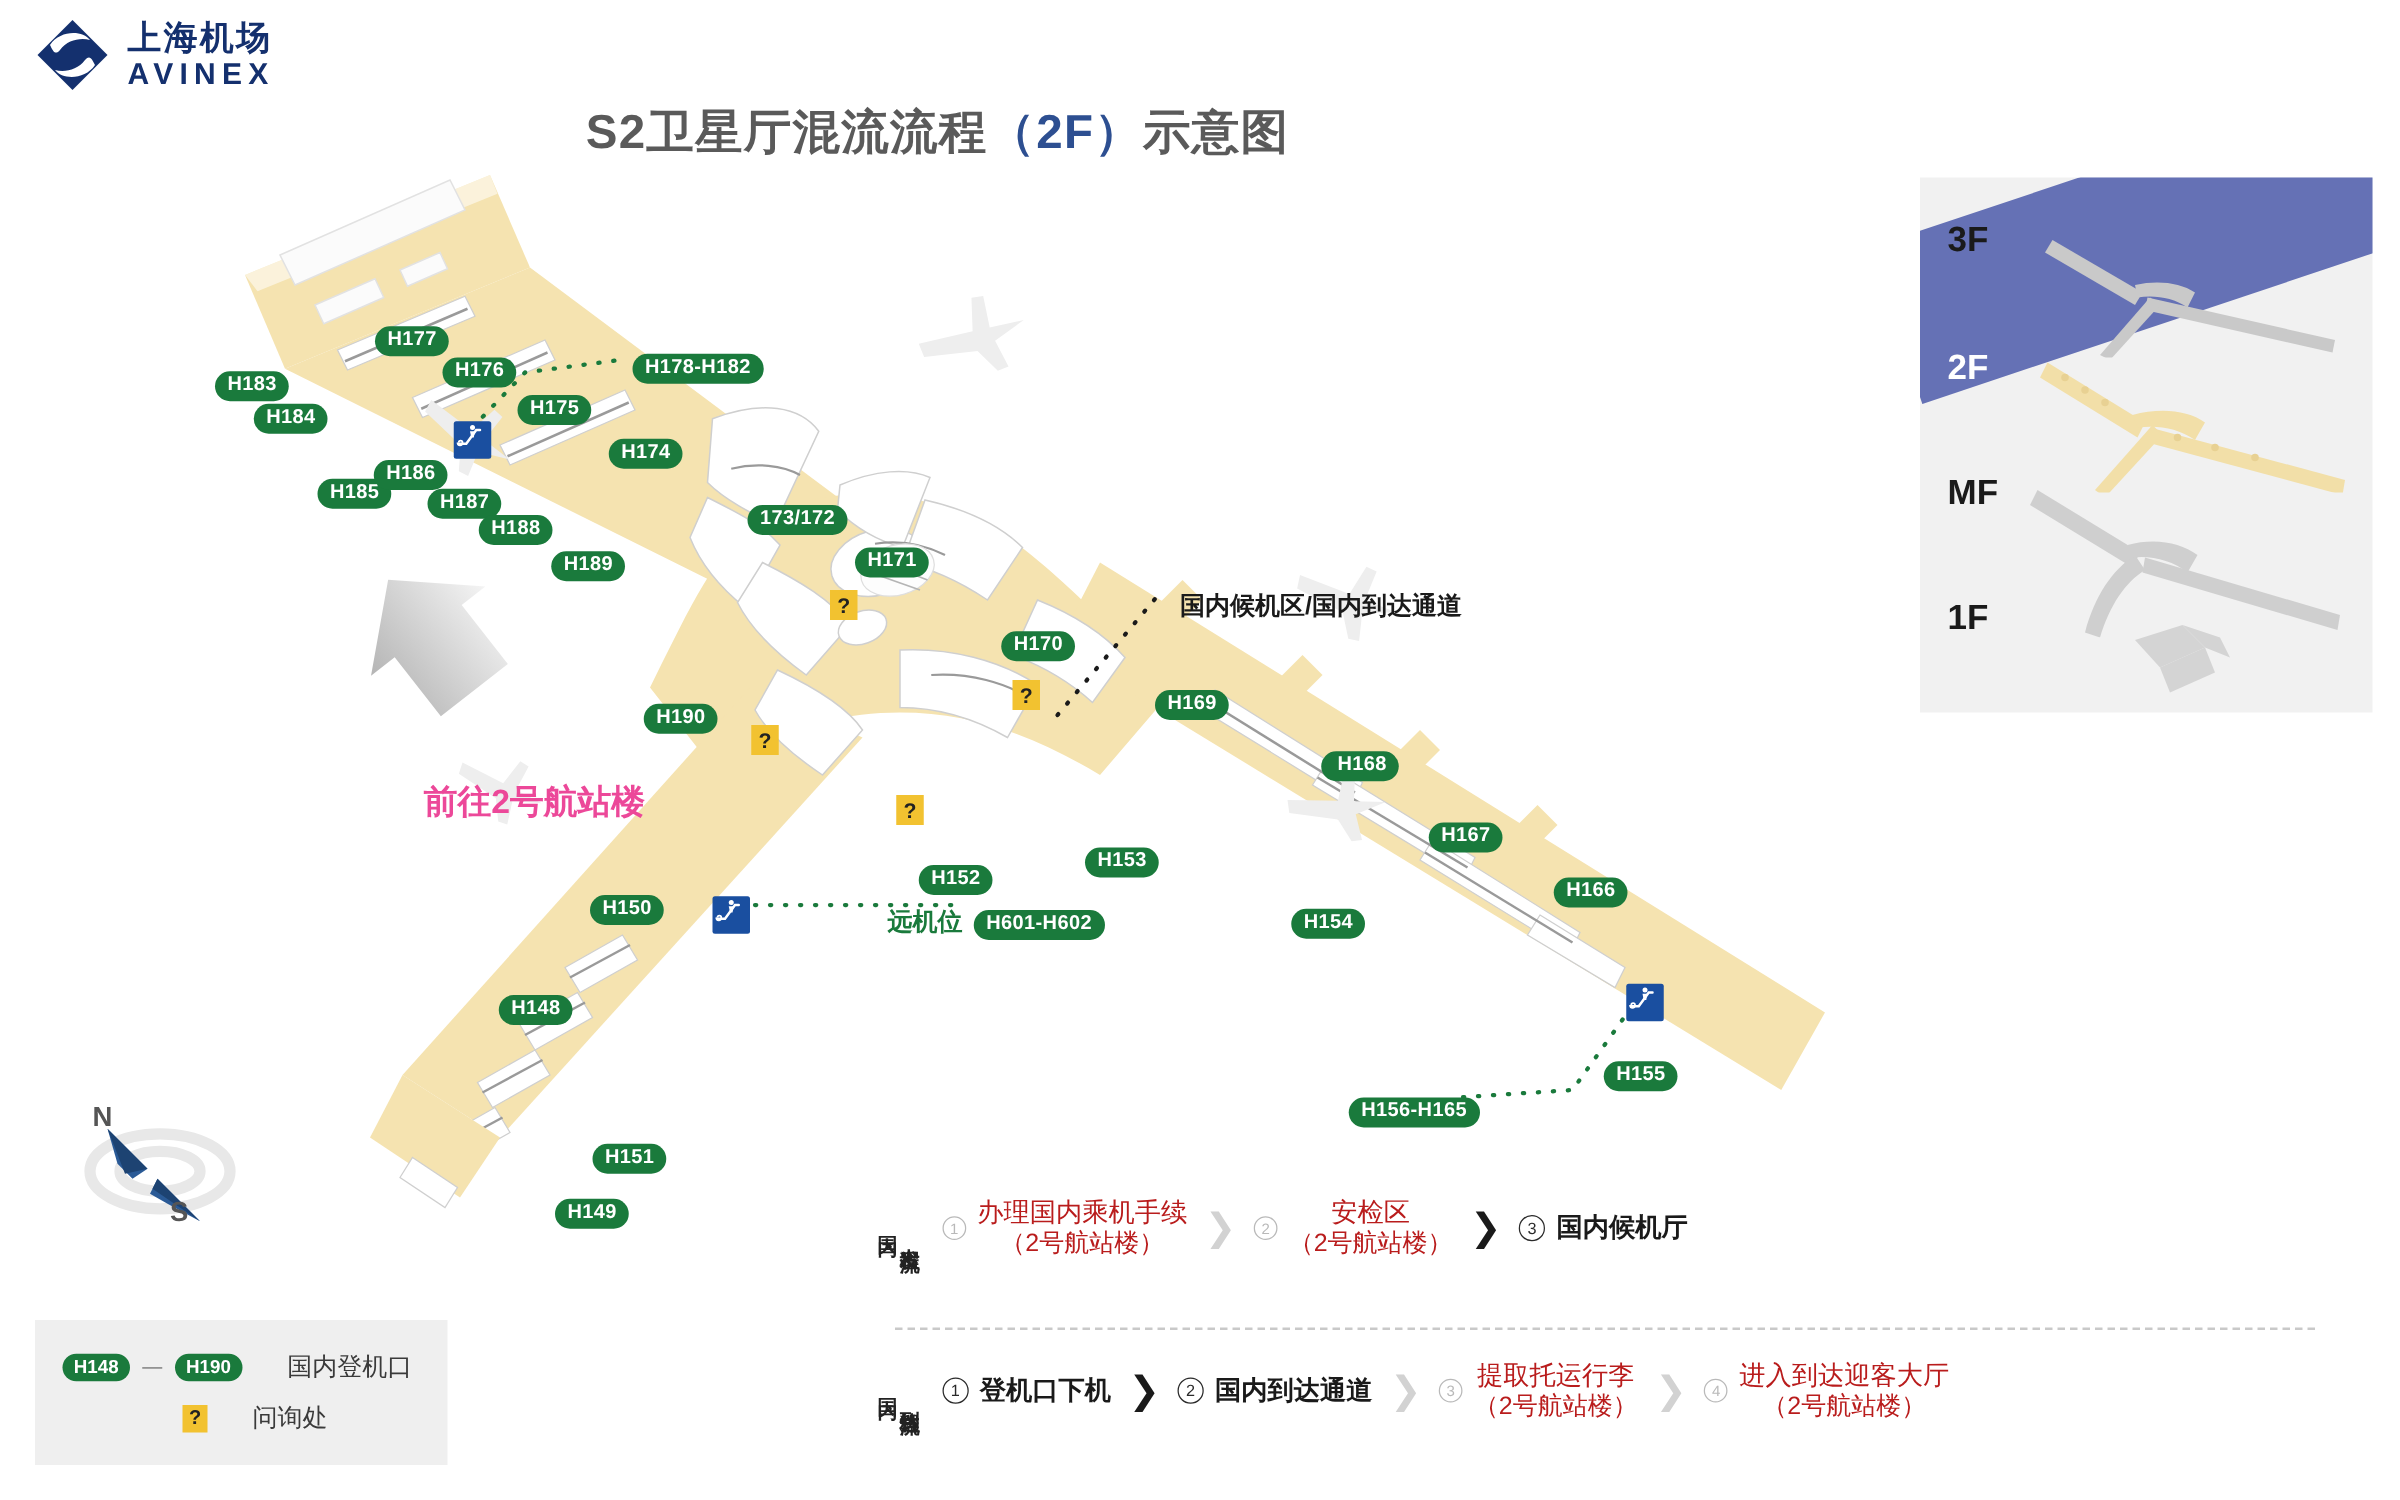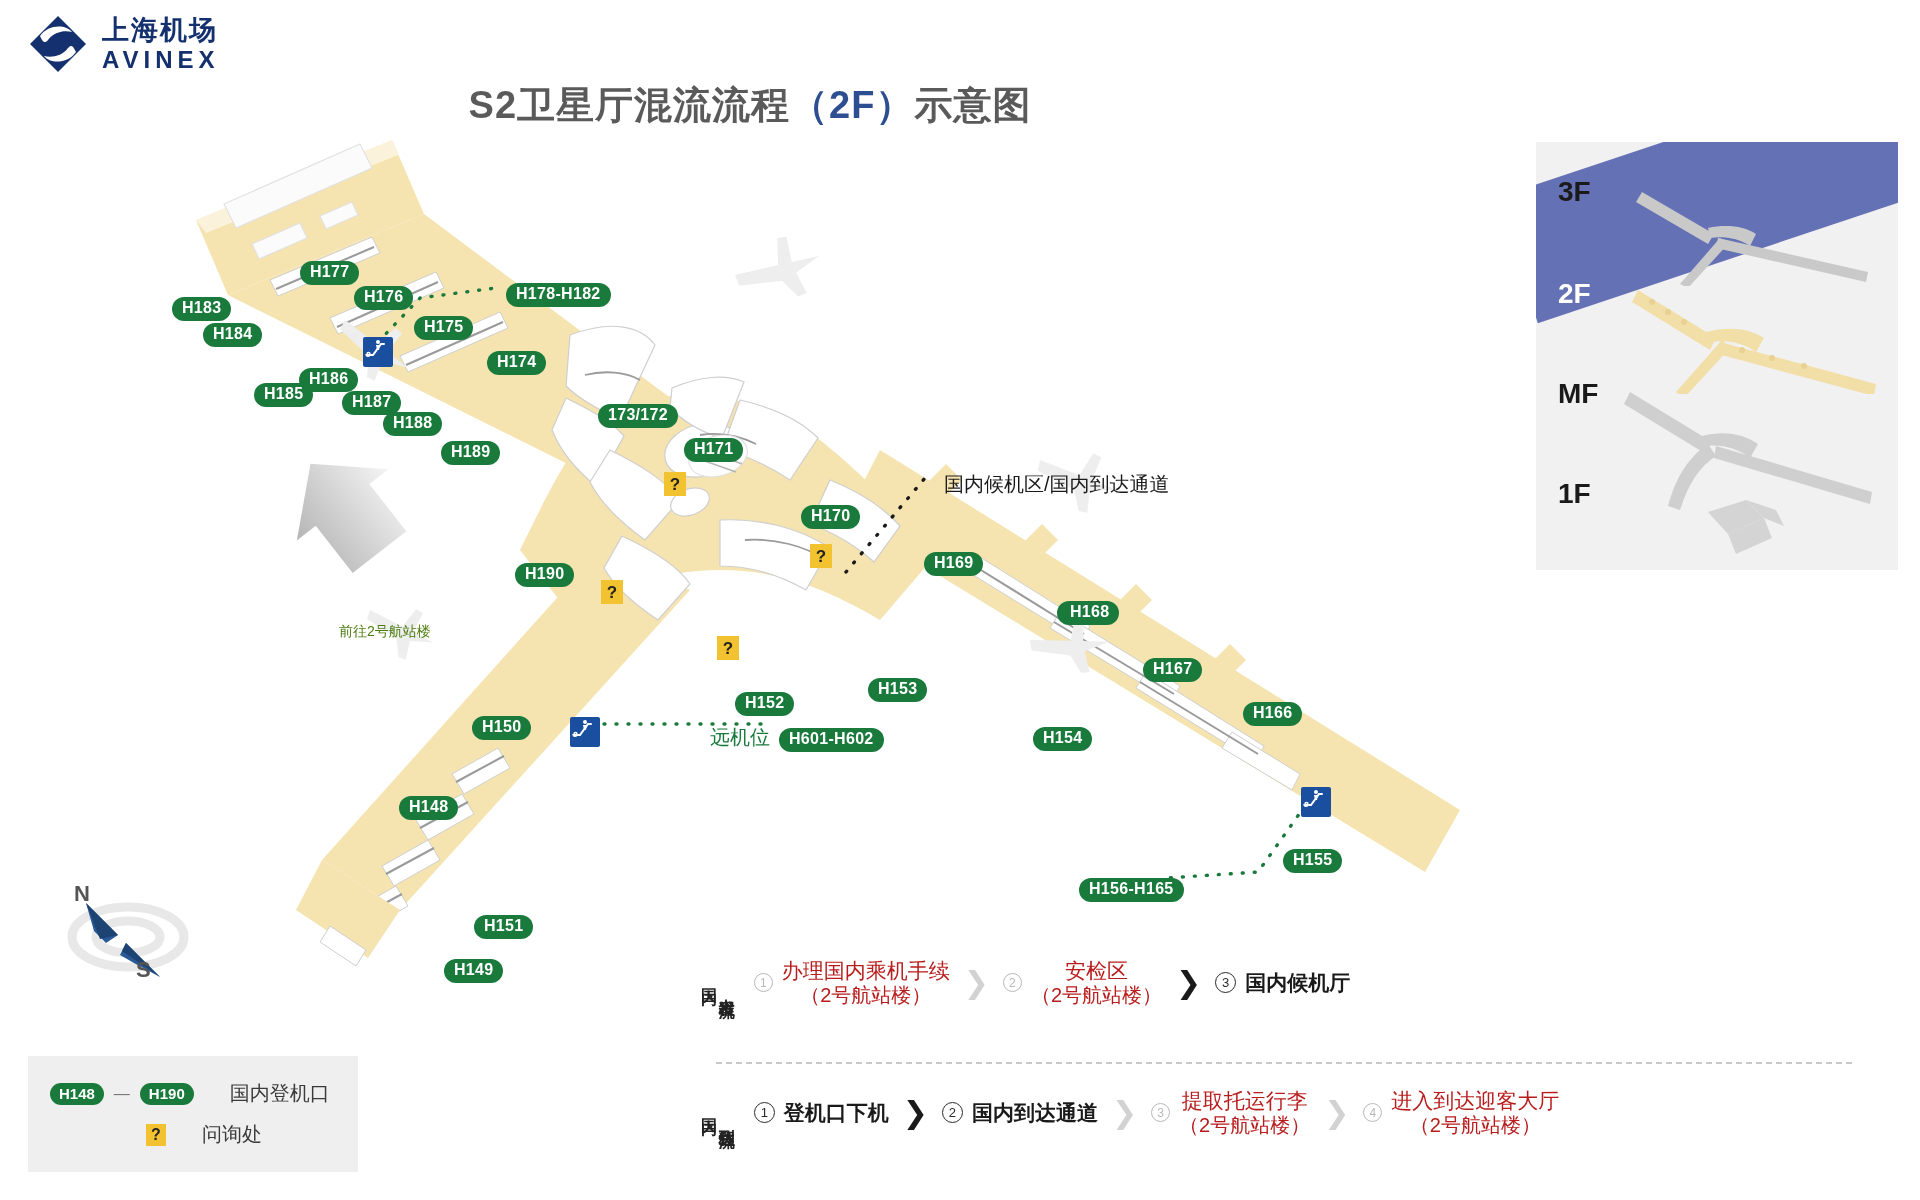--- a/index.html
+++ b/index.html
@@ -42,23 +42,23 @@
     color:#222; font-weight:bold; font-size:17px;
     display:flex; align-items:center; justify-content:center;
     line-height:1;
   }
 
   
   .esc { position:absolute; width:30px; height:30px; background:#1a4fa0; border-radius:2px;
          display:flex; align-items:center; justify-content:center; }
 
   
-  .maplabel { position:absolute; font-size:20px; font-weight:normal; color:#1a1a1a; white-space:nowrap; }
+  .maplabel { position:absolute; font-size:20px; font-weight:bold; color:#1a1a1a; white-space:nowrap; }
   .maplabel.green { color:#1a7a3c; }
-  .maplabel.arrowtext { font-size:14px; color:#4d7c0f; }
+  .maplabel.arrowtext { font-size:27px; color:#ec4899; }
 
   
   #compass { position:absolute; left:60px; top:885px; width:150px; height:140px; }
   #compass .n { position:absolute; left:14px; top:-4px; font-size:22px; font-weight:bold; color:#555; }
   #compass .s { position:absolute; left:76px; top:72px; font-size:22px; font-weight:bold; color:#555; }
 
   
   #legend { position:absolute; left:28px; top:1056px; width:330px; height:116px;
             background:#efefef; display:flex; flex-direction:column;
             justify-content:center; gap:14px; padding:0 22px; }

